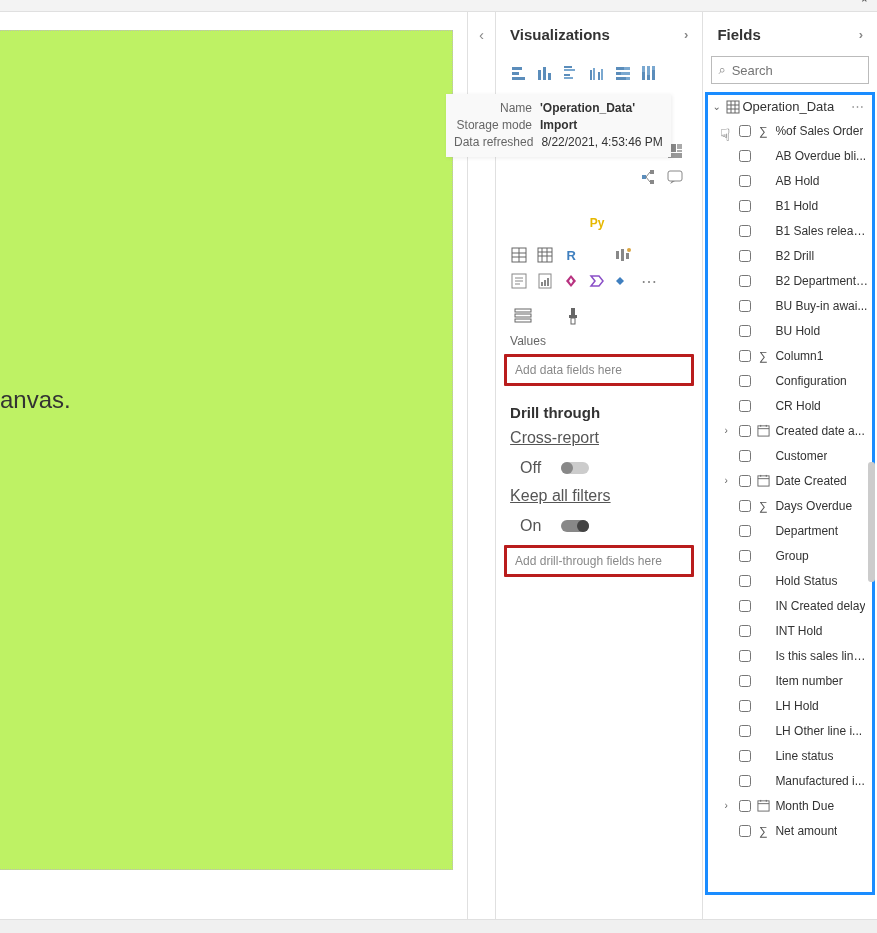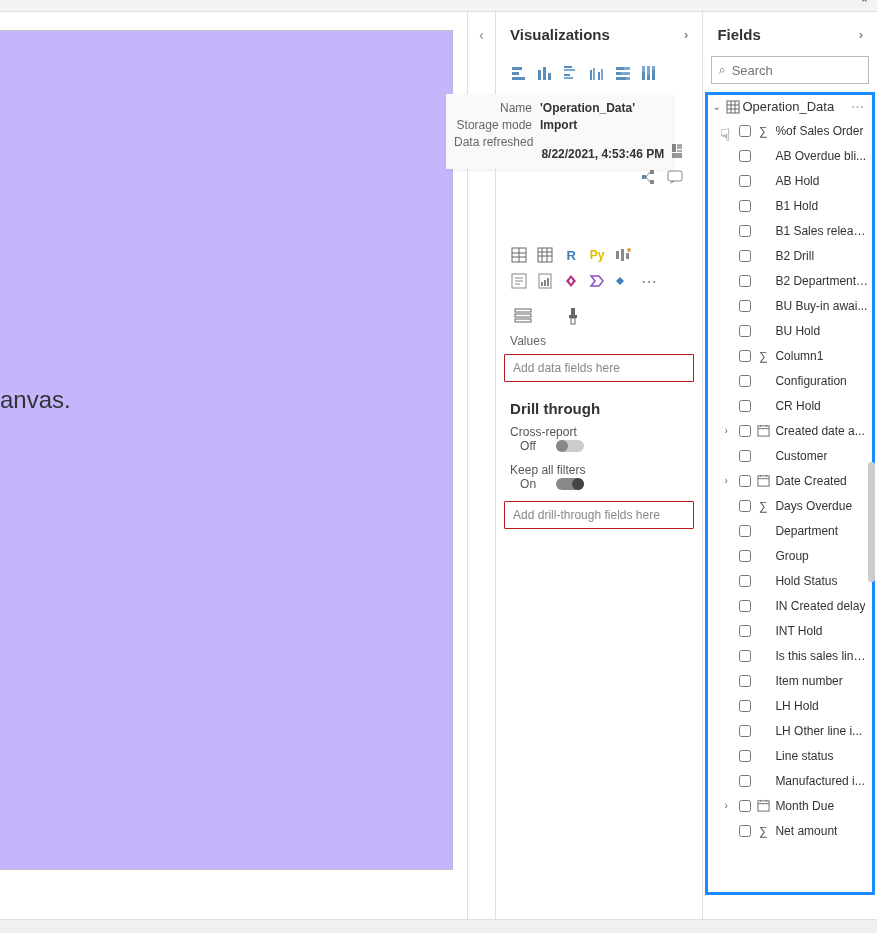--- a/index.html
+++ b/index.html
@@ -37,21 +37,21 @@
       position: relative;
     }
     .canvas-inner {
       position: absolute;
       left: 0;
       top: 18px;
       width: 453px;
       height: 840px;
       border: 1px dotted #bbb;
       border-left: none;
-      background: #c4b5fd;
+      background: #bef264;
     }
     .canvas-text {
       position: absolute;
       top: 355px;
       left: 0;
       font-size: 24px;
       color: #333;
       white-space: nowrap;
     }
     .viz-pane {
@@ -136,43 +136,44 @@
       color: #666;
       cursor: pointer;
     }
     .section-label {
       padding: 4px 14px 4px 14px;
       font-size: 12px;
       color: #666;
     }
     .drop-zone {
       margin: 2px 8px 10px 8px;
-      border: 1px solid #b91c1c;
+      border: 3px solid #b91c1c;
       border-radius: 1px;
       padding: 6px 8px;
       font-size: 12px;
       color: #888;
       background: #fff;
     }
     .drill-header {
       font-size: 15px;
       font-weight: 600;
       padding: 8px 14px 6px 14px;
       color: #333;
     }
     .toggle-row {
       padding: 2px 14px 8px 14px;
-      font-size: 12px;
+      font-size: 16px;
       color: #555;
+      text-decoration: underline;
     }
     .toggle {
       display: inline-flex;
       align-items: center;
       gap: 20px;
-      margin-top: 0;
+      margin-top: 12px;
       margin-left: 10px;
     }
     .toggle-track {
       width: 28px;
       height: 12px;
       border-radius: 8px;
       background: #ccc;
       position: relative;
     }
     .toggle-track.on { background: #888; }
@@ -272,21 +273,21 @@
       padding: 6px 8px;
       font-size: 12px;
       color: #444;
       z-index: 100;
       white-space: nowrap;
       box-shadow: 1px 1px 4px rgba(0,0,0,0.08);
     }
     .tooltip .row { display: flex; gap: 8px; line-height: 17px; }
     .tooltip .k { text-align: right; color: #666; min-width: 78px; }
     .tooltip .v { font-weight: 600; color: #333; }
-    .tooltip .v.normal { font-weight: 700; margin-top: 12px; }
+    .tooltip .v.normal { font-weight: 400; }
     .cursor-hand {
       position: absolute;
       top: 125px;
       left: 720px;
       font-size: 17px;
       z-index: 101;
     }
     .bottom-strip {
       height: 14px;
       background: #f0f0f0;
@@ -402,21 +403,21 @@
       <span class="viz-icon" style="margin-top:78px">
           <svg viewBox="0 0 18 18">
             <rect x="2" y="2" width="14" height="14" fill="none" stroke="#666"></rect>
             <line x1="2" y1="6" x2="16" y2="6" stroke="#666"></line>
             <line x1="2" y1="10" x2="16" y2="10" stroke="#666"></line>
             <line x1="6" y1="2" x2="6" y2="16" stroke="#666"></line>
             <line x1="11" y1="2" x2="11" y2="16" stroke="#666"></line>
           </svg>
         </span>
       <span class="viz-icon" style="margin-top:78px;color:#3f7fbf;font-weight:bold;font-size:13px">R</span>
-      <span class="viz-icon" style="margin-top:78px;color:#e6b800;font-weight:bold;font-size:12px">Py</span>
+      <span class="viz-icon" style="margin-top:46px;color:#e6b800;font-weight:bold;font-size:12px">Py</span>
       <span class="viz-icon" style="margin-top:78px">
           <svg viewBox="0 0 18 18">
             <rect x="2" y="5" width="3" height="8" fill="#888"></rect>
             <rect x="7" y="3" width="3" height="12" fill="#888"></rect>
             <rect x="12" y="7" width="3" height="6" fill="#888"></rect>
             <circle cx="15" cy="4" r="2" fill="#d9a441"></circle>
           </svg>
         </span>
 
       <span class="viz-icon">

